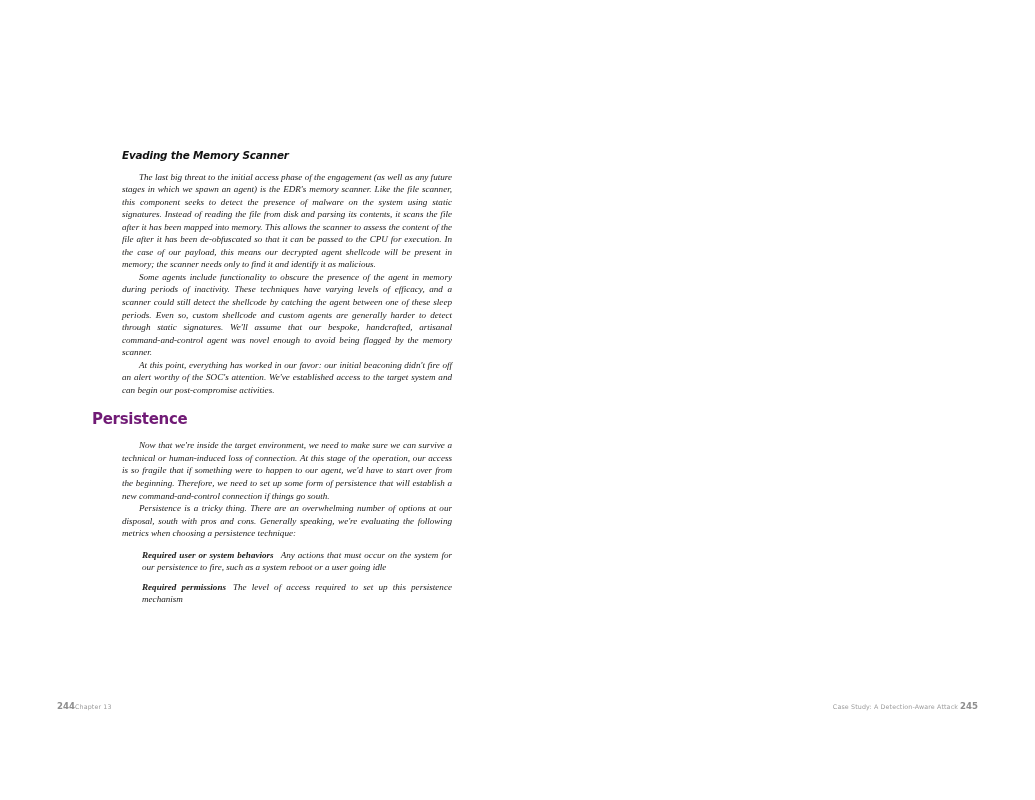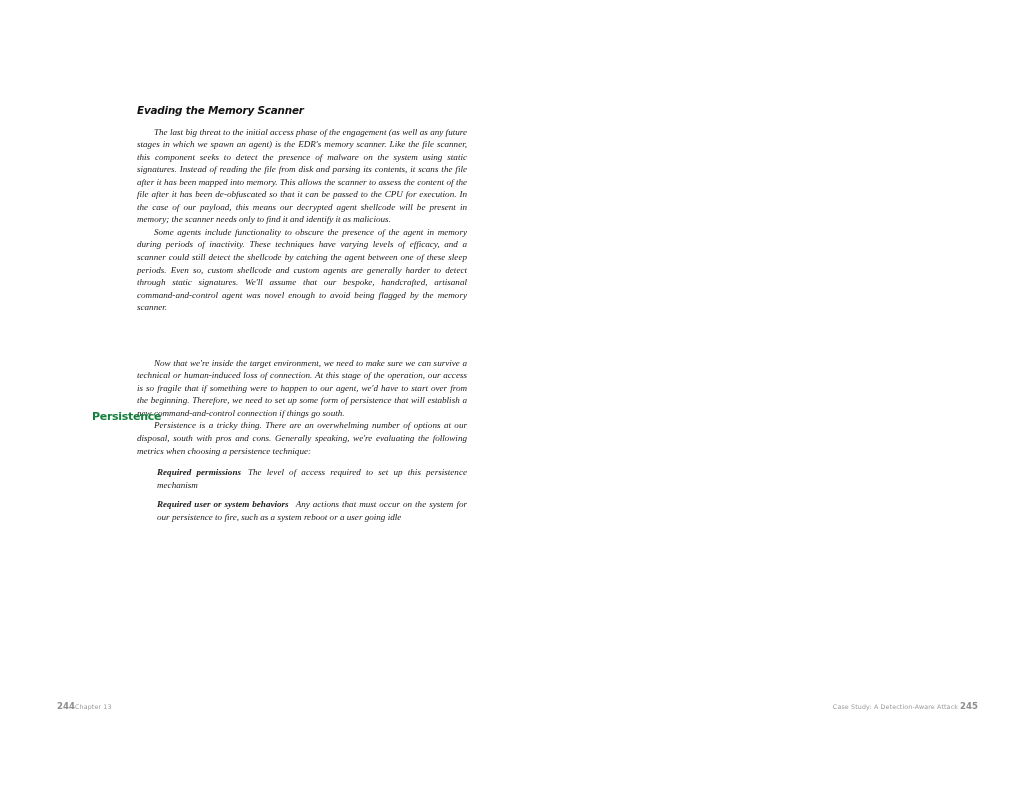--- a/index.html
+++ b/index.html
@@ -35,21 +35,21 @@
     position: absolute;
     top: 104px;
     width: 330px;
     font-size: 9.1px;
     line-height: 12.55px;
     text-align: justify;
     text-justify: inter-word;
     color: #20201f;
     -webkit-font-smoothing: antialiased;
   }
-  .col-left  { left: 137px; }
+  .col-left  { left: 122px; margin-top: 45px; }
 
   p {
     margin: 0;
     text-indent: 17px;
     font-style: italic;
   }
 
   
   .h-sub {
     font-family: "DejaVu Sans", sans-serif;
@@ -61,23 +61,23 @@
     margin: 0 0 9px 0;
     text-indent: 0;
   }
 
   .h-section {
     position: absolute;
     left: 92px;
     top: 410px;
     font-family: "DejaVu Sans", sans-serif;
     font-weight: bold;
-    font-size: 11px;
+    font-size: 15px;
     letter-spacing: -0.3px;
-    color: #15803d;
+    color: #701a75;
   }
 
   
   .deflist {
     margin: 9px 0 0 0;
     padding: 0;
   }
   .defitem {
     text-indent: 0;
     margin: 0 0 7px 20px;
@@ -120,37 +120,38 @@
   <div class="page page-left">
 
     <div class="col col-left">
 
       <div class="h-sub">Evading the Memory Scanner</div>
 
       <p>The last big threat to the initial access phase of the engagement (as well as any future stages in which we spawn an agent) is the EDR's memory scanner. Like the file scanner, this component seeks to detect the presence of malware on the system using static signatures. Instead of reading the file from disk and parsing its contents, it scans the file after it has been mapped into memory. This allows the scanner to assess the content of the file after it has been de-obfuscated so that it can be passed to the CPU for execution. In the case of our payload, this means our decrypted agent shellcode will be present in memory; the scanner needs only to find it and identify it as malicious.</p>
 
       <p>Some agents include functionality to obscure the presence of the agent in memory during periods of inactivity. These techniques have varying levels of efficacy, and a scanner could still detect the shellcode by catching the agent between one of these sleep periods. Even so, custom shellcode and custom agents are generally harder to detect through static signatures. We'll assume that our bespoke, handcrafted, artisanal command-and-control agent was novel enough to avoid being flagged by the memory scanner.</p>
 
+      <p>At this point, everything has worked in our favor: our initial beaconing didn't fire off an alert worthy of the SOC's attention. We've established access to the target system and can begin our post-compromise activities.</p>
 
       <div style="height:43px"></div>
 
       <p>Now that we're inside the target environment, we need to make sure we can survive a technical or human-induced loss of connection. At this stage of the operation, our access is so fragile that if something were to happen to our agent, we'd have to start over from the beginning. Therefore, we need to set up some form of persistence that will establish a new command-and-control connection if things go south.</p>
 
       <p>Persistence is a tricky thing. There are an overwhelming number of options at our disposal, south with pros and cons. Generally speaking, we're evaluating the following metrics when choosing a persistence technique:</p>
 
       <div class="deflist">
 
 
 
         <p class="defitem">
-          <span class="deflabel">Required permissions</span><span class="defgap"></span><span>The level of access required to set up this persistence mechanism</span>
+          <span class="deflabel">Required user or system behaviors</span><span class="defgap"></span><span>Any actions that must occur on the system for our persistence to fire, such as a system reboot or a user going idle</span>
         </p>
 
         <p class="defitem">
-          <span class="deflabel">Required user or system behaviors</span><span class="defgap"></span><span>Any actions that must occur on the system for our persistence to fire, such as a system reboot or a user going idle</span>
+          <span class="deflabel">Required permissions</span><span class="defgap"></span><span>The level of access required to set up this persistence mechanism</span>
         </p>
 
       </div>
     </div>
 
     <div class="h-section">Persistence</div>
 
     <div class="footer footer-left">
       <span class="folio">244</span><span>Chapter 13</span>
     </div>

